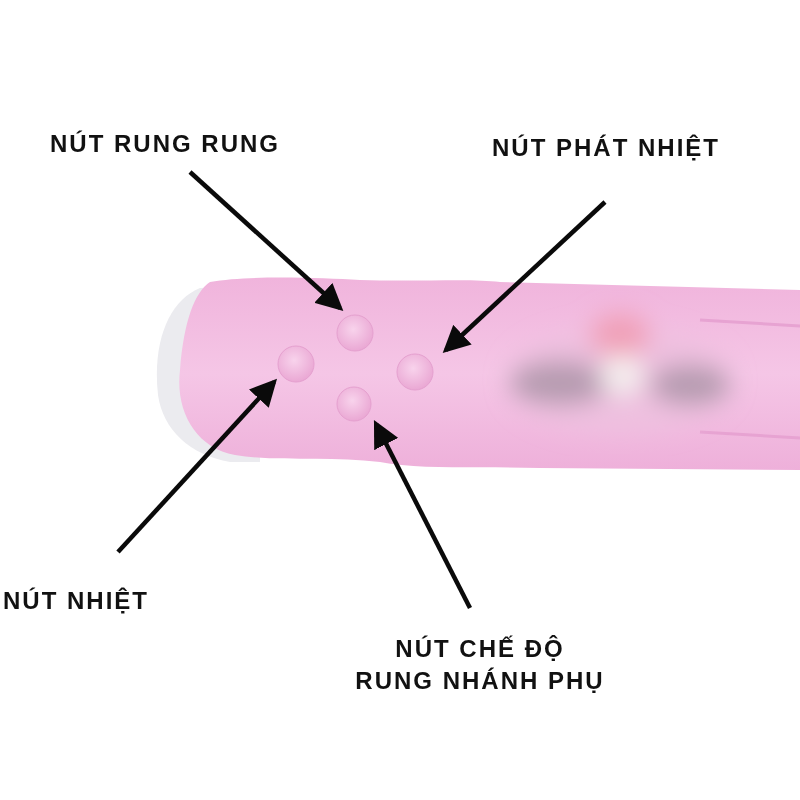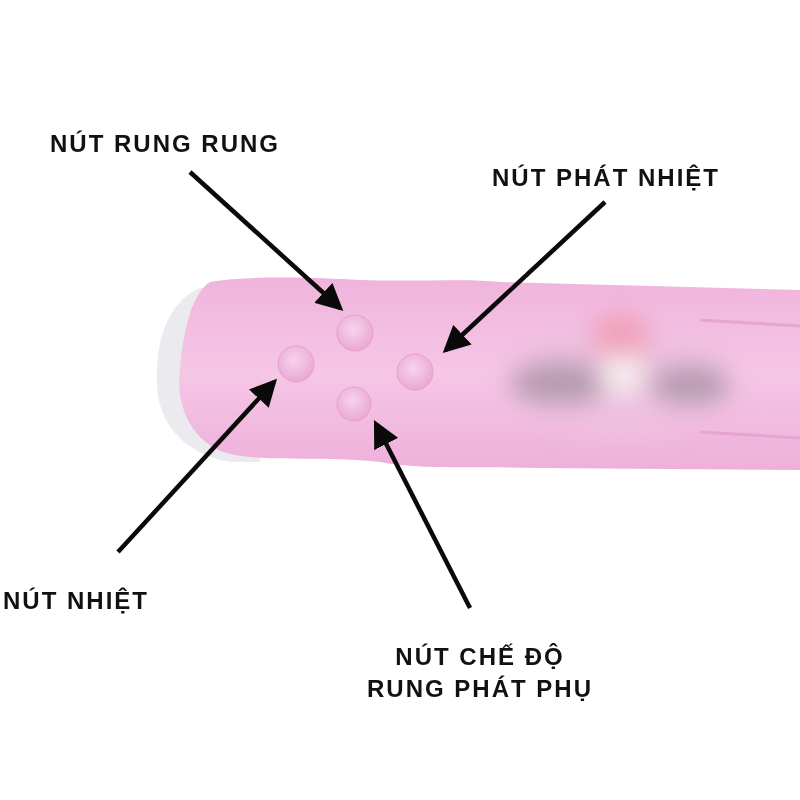--- a/index.html
+++ b/index.html
@@ -52,18 +52,18 @@
 
   <g stroke="#0a0a0a" stroke-width="4.5" fill="none">
     <line x1="190" y1="172" x2="340" y2="308" marker-end="url(#ah)"></line>
     <line x1="605" y1="202" x2="446" y2="350" marker-end="url(#ah)"></line>
     <line x1="118" y1="552" x2="274" y2="382" marker-end="url(#ah)"></line>
     <line x1="470" y1="608" x2="376" y2="424" marker-end="url(#ah)"></line>
   </g>
 </svg>
 
 <div class="label" style="left:50px;top:128px;">NÚT RUNG RUNG</div>
-<div class="label" style="left:492px;top:162px;text-align:right;">NÚT PHÁT NHIỆT</div>
+<div class="label" style="left:492px;top:132px;text-align:right;">NÚT PHÁT NHIỆT</div>
 <div class="label" style="left:3px;top:585px;">NÚT NHIỆT</div>
-<div class="label center" style="left:330px;top:633px;width:300px;margin-top:8px;">
+<div class="label center" style="left:330px;top:633px;width:300px;">
   <div>NÚT CHẾ ĐỘ</div>
-  <div>RUNG PHÁT PHỤ</div>
+  <div>RUNG NHÁNH PHỤ</div>
 </div>
 
 </body></html>

